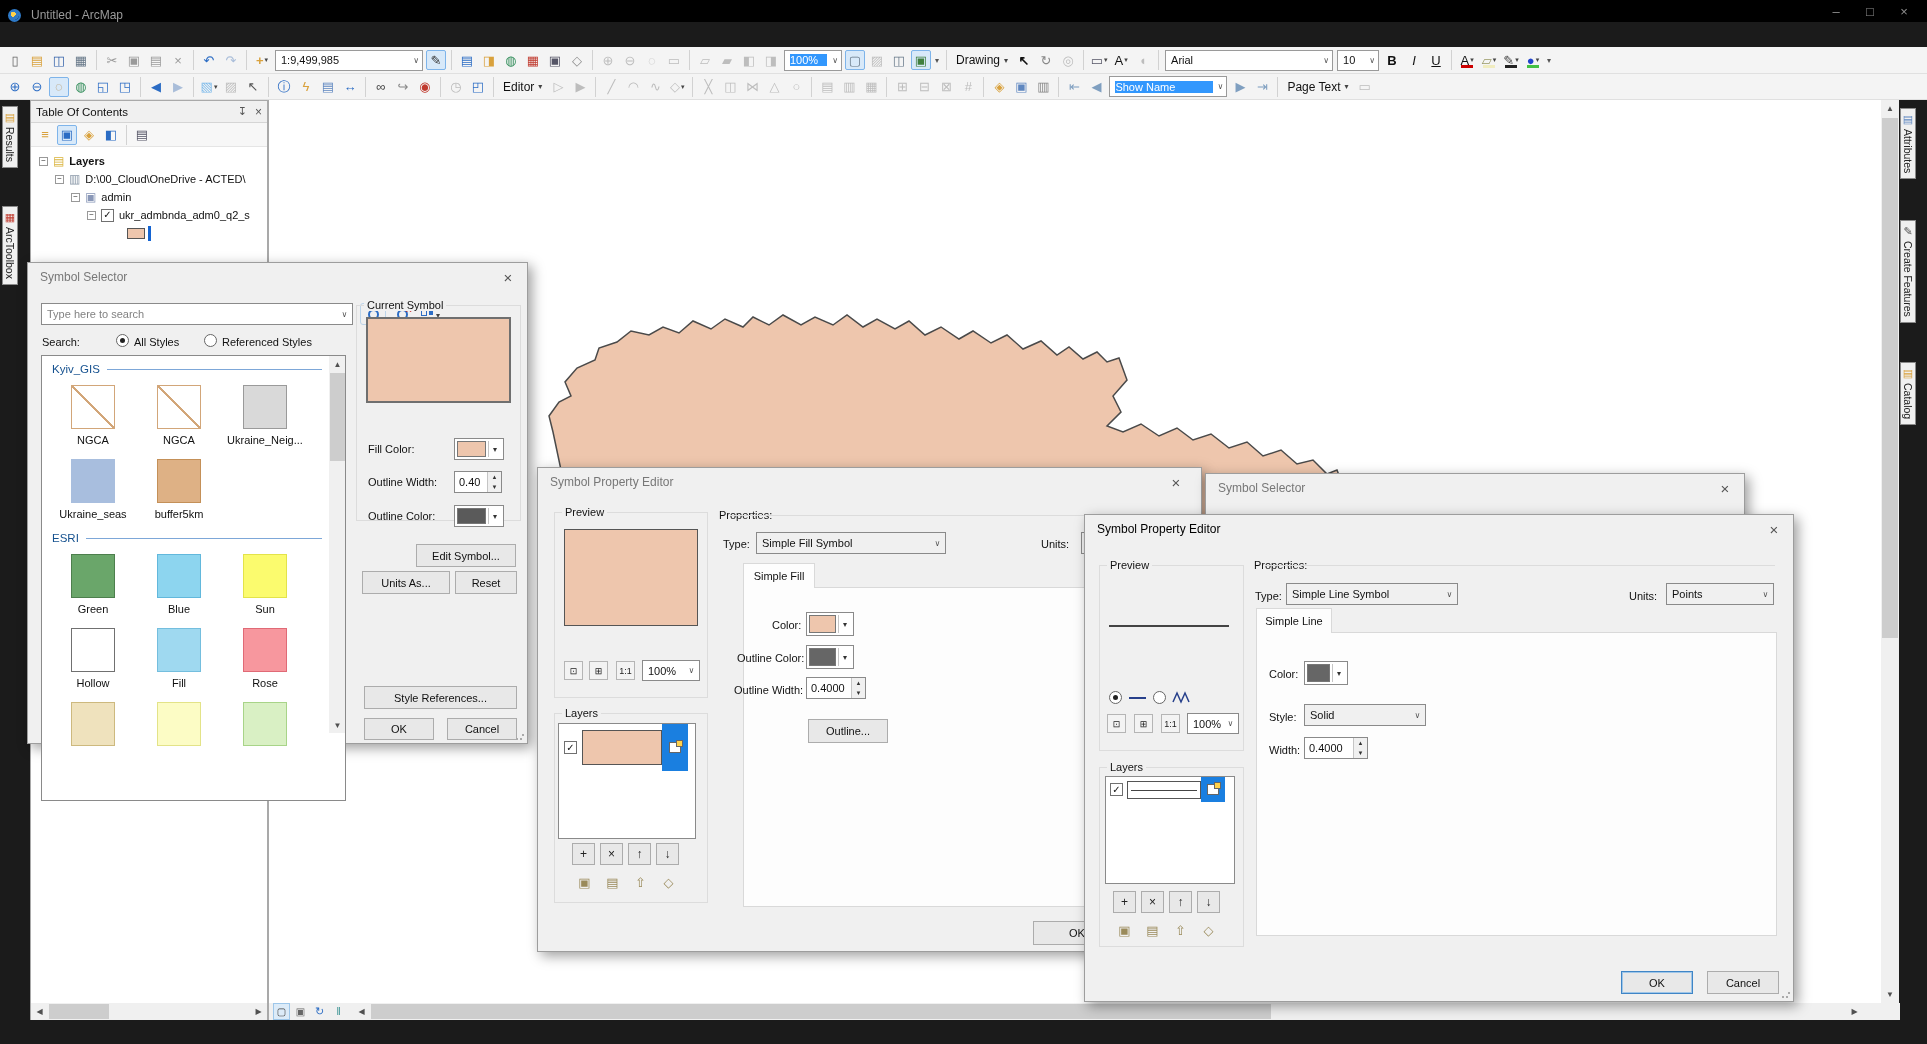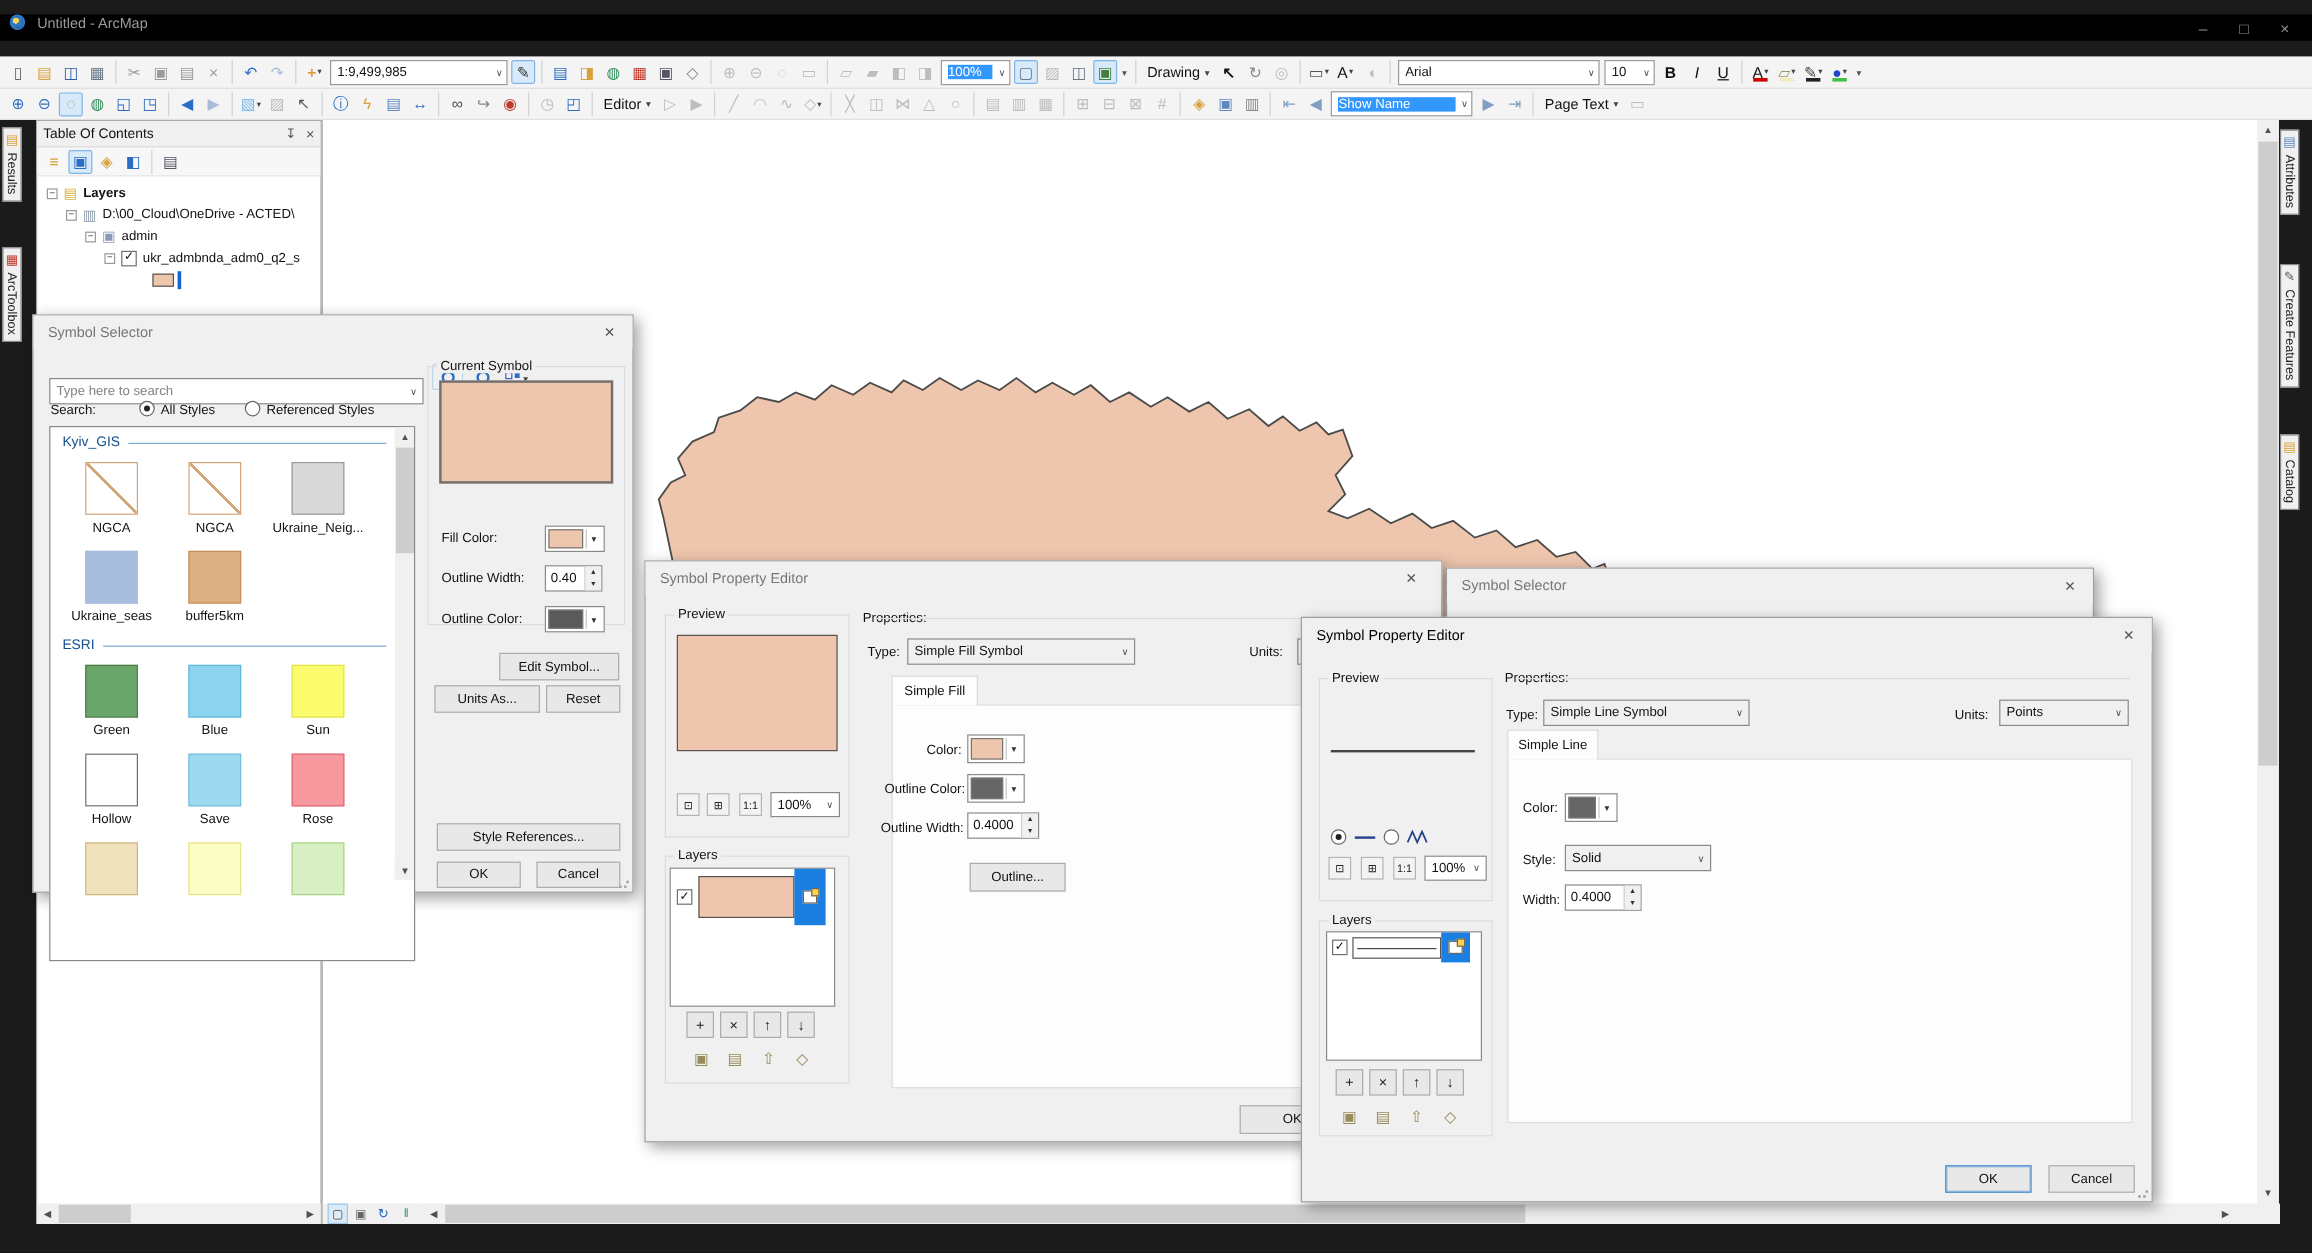--- a/index.html
+++ b/index.html
@@ -1,21 +1,21 @@
 <!DOCTYPE html>
 <html><head>
 <meta charset="utf-8">
 <style>
   *{box-sizing:border-box;margin:0;padding:0}
   html,body{background:#000}
   body{font-family:"Liberation Sans",sans-serif;font-size:11px;color:#111}
   #root{position:relative;width:1927px;height:1044px;overflow:hidden;background:#1b1b1b}
   .abs{position:absolute}
   
-  .titlebar{left:0;top:12px;width:1927px;height:22px;background:#000;display:flex;align-items:flex-start}
+  .titlebar{left:0;top:0;width:1927px;height:22px;background:#000;display:flex;align-items:flex-end}
   .appicon{width:13px;height:13px;border-radius:50%;background:radial-gradient(circle at 35% 35%,#ffd24a 0 30%,#2e79c6 31% 70%,#1c4f86 71%);border:2px solid #2e79c6;margin-left:8px}
   .titletext{color:#9a9a9a;font-size:12px;margin-left:10px}
   .winbtns{position:absolute;right:6px;top:0;display:flex}
   .winbtn{width:34px;height:22px;color:#8f8f8f;font-size:13px;display:flex;align-items:center;justify-content:center}
   .menubar{left:0;top:22px;width:1927px;height:25px;background:#f0f0f0;display:flex;align-items:center;padding-left:10px;border-bottom:1px solid #e3e3e3}
   .menuitem{padding:0 9px;font-size:12px;height:25px;display:flex;align-items:center;color:#111}
   .tbrow{left:0;width:1927px;background:#f4f4f4;display:flex;align-items:center;padding-left:4px;border-bottom:1px solid #e0e0e0}
   .tb1{top:47px;height:27px}
   .tb2{top:74px;height:26px}
   .ti{display:inline-flex;width:20px;height:20px;align-items:center;justify-content:center;font-size:13px;margin:0 1px;border:1px solid transparent;border-radius:2px;position:relative;flex:none}
@@ -558,21 +558,21 @@
     <div class="abs scroll" style="left:0;top:902px;width:236px;height:17px">
       <div class="sbtn" style="position:absolute;left:0;top:0;width:17px;height:17px">◀</div>
       <div class="sthumb" style="position:absolute;left:18px;top:1px;width:60px;height:15px"></div>
       <div class="sbtn" style="position:absolute;left:219px;top:0;width:17px;height:17px">▶</div>
     </div>
   </div>
 
   <div class="dlg" style="left:27px;top:262px;width:501px;height:482px;z-index:10">
     <div class="dlgtitle">Symbol Selector</div>
     <div class="dlgclose">×</div>
-    <div class="cbo" style="left:13px;top:52px;width:312px;height:22px">
+    <div class="cbo" style="left:13px;top:40px;width:312px;height:22px">
       <span class="v" style="color:#828282">Type here to search</span>
         <span class="ar">∨</span>
     </div>
     <div class="abs" style="left:332px;top:40px;width:26px;height:22px;border:1px solid #bcd4ea;border-radius:3px;display:flex;align-items:center;justify-content:center">
         <span class="mag"></span>
       </div>
     <div class="abs" style="left:361px;top:40px;width:26px;height:22px;display:flex;align-items:center;justify-content:center">
         <span class="mag rx"></span>
       </div>
     <div class="abs" style="left:392px;top:42px;width:30px;height:20px;display:flex;align-items:center">
@@ -627,21 +627,21 @@
             <div class="sg-it">
               <div class="sg-ic" style="background: rgb(251, 251, 110); border: 1px solid rgb(227, 227, 74);"></div>
               <div class="sg-lb">Sun</div>
             </div>
             <div class="sg-it">
               <div class="sg-ic" style="background: rgb(255, 255, 255); border: 1px solid rgb(112, 112, 112);"></div>
               <div class="sg-lb">Hollow</div>
             </div>
             <div class="sg-it">
               <div class="sg-ic" style="background: rgb(159, 217, 240); border: 1px solid rgb(116, 190, 222);"></div>
-              <div class="sg-lb">Save</div>
+              <div class="sg-lb">Fill</div>
             </div>
             <div class="sg-it">
               <div class="sg-ic" style="background: rgb(247, 151, 158); border: 1px solid rgb(224, 106, 118);"></div>
               <div class="sg-lb">Rose</div>
             </div>
             <div class="sg-it">
               <div class="sg-ic" style="background: rgb(239, 226, 189); border: 1px solid rgb(205, 185, 126);"></div>
               <div class="sg-lb"></div>
             </div>
             <div class="sg-it">

